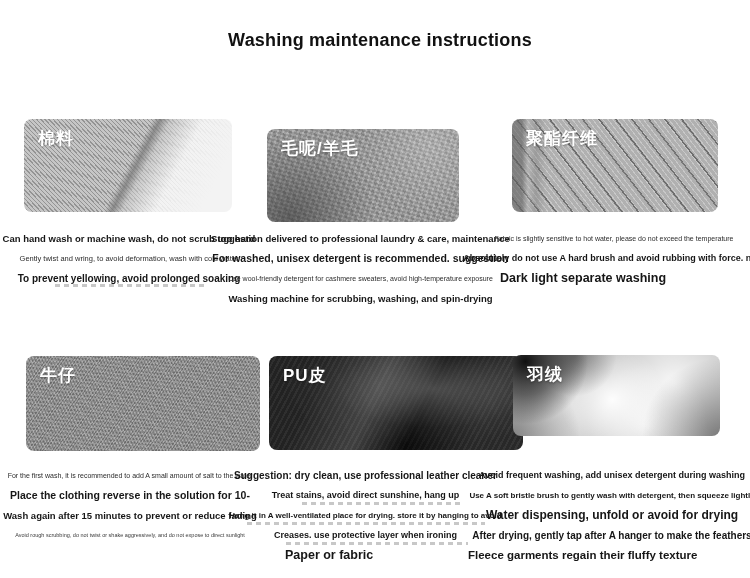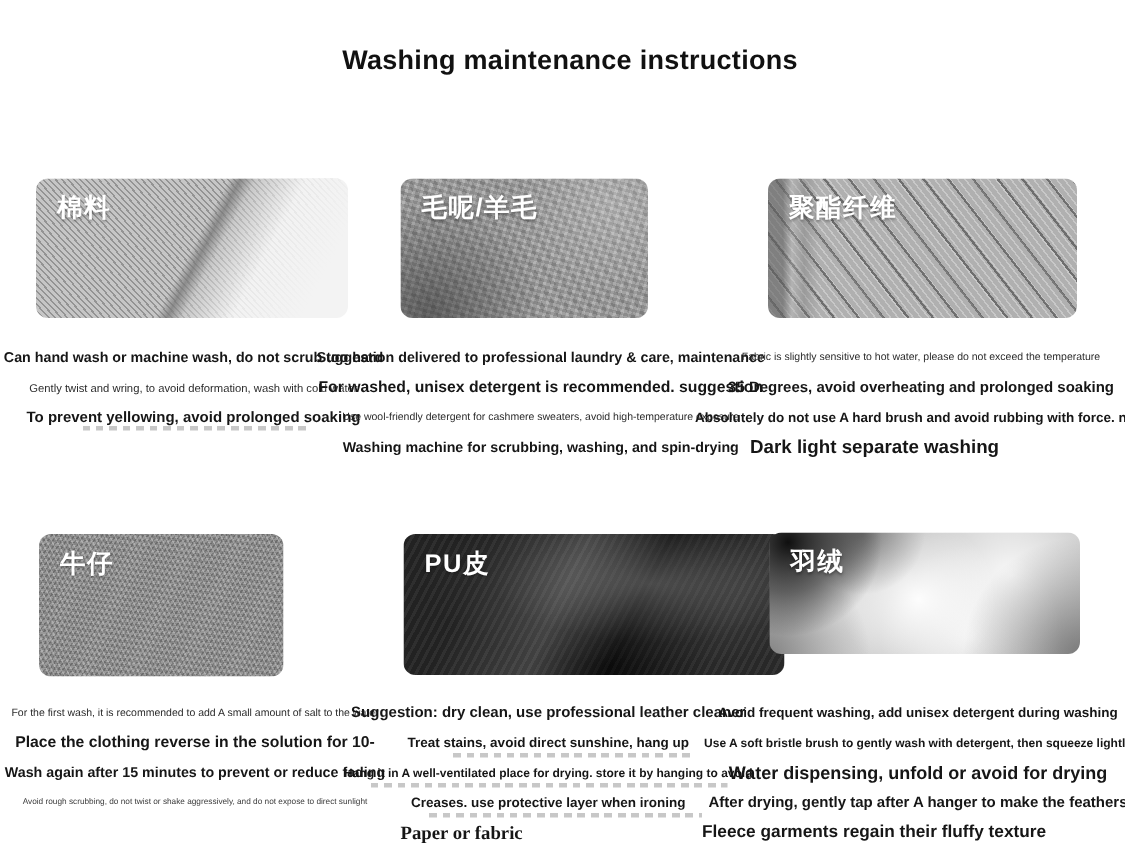--- a/index.html
+++ b/index.html
@@ -19,37 +19,37 @@
     position:absolute;left:14px;top:8px;color:#fff;font-weight:700;
     font-size:17px;letter-spacing:1px;text-shadow:0 1px 2px rgba(0,0,0,.35);
   }
   .sw-cotton{
     left:24px;top:119px;width:208px;height:93px;background-color:#b5b5b5;
     background-image:
       linear-gradient(118deg, rgba(255,255,255,0) 50%, rgba(120,120,120,.75) 53%, rgba(205,205,205,.45) 57%, rgba(255,255,255,.78) 70%, #f3f3f3 88%),
       repeating-linear-gradient(47deg, rgba(70,70,70,.30) 0 1px, rgba(225,225,225,.38) 1px 3px);
   }
   .sw-wool{
-    left:267px;top:119px;width:165px;height:93px;background-color:#a0a0a0;
+    left:267px;top:129px;width:192px;height:93px;background-color:#a0a0a0;
     background-image:
       radial-gradient(circle at 12% 96%, rgba(55,55,55,.6), transparent 45%),
       radial-gradient(circle at 85% 18%, rgba(255,255,255,.22), transparent 40%),
       repeating-linear-gradient(15deg, rgba(0,0,0,.13) 0 2px, transparent 2px 4px),
       repeating-linear-gradient(105deg, rgba(255,255,255,.20) 0 2px, transparent 2px 5px),
       repeating-linear-gradient(60deg, rgba(0,0,0,.10) 0 3px, transparent 3px 7px);
   }
   .sw-poly{
     left:512px;top:119px;width:206px;height:93px;background-color:#b0b0b0;
     background-image:
       linear-gradient(90deg, rgba(95,95,95,.6) 0px, rgba(95,95,95,.6) 10px, rgba(185,185,185,.35) 16px, rgba(120,120,120,.4) 24px, rgba(120,120,120,0) 34px),
       repeating-linear-gradient(52deg, transparent 0 8px, rgba(45,45,45,.5) 8px 9.5px, transparent 9.5px 13px),
       repeating-linear-gradient(52deg, rgba(255,255,255,.30) 0 1px, transparent 1px 4px);
   }
   .sw-denim{
-    left:26px;top:356px;width:163px;height:95px;background-color:#909090;
+    left:26px;top:356px;width:234px;height:95px;background-color:#909090;
     background-image:
       repeating-linear-gradient(63deg, rgba(255,255,255,.22) 0 1px, transparent 1px 3px),
       repeating-linear-gradient(-55deg, rgba(0,0,0,.18) 0 1px, transparent 1px 2.5px),
       repeating-linear-gradient(8deg, rgba(255,255,255,.08) 0 2px, rgba(0,0,0,.08) 2px 4px);
   }
   .sw-pu{
     left:269px;top:356px;width:206px;height:94px;background-color:#161616;
     background-image:
       radial-gradient(ellipse at 65% 35%, rgba(175,175,175,.38), rgba(90,90,90,.15) 45%, transparent 65%),
       linear-gradient(115deg, rgba(255,255,255,.05) 20%, rgba(255,255,255,.18) 42%, rgba(0,0,0,.5) 60%, rgba(255,255,255,.08) 82%),
@@ -85,21 +85,21 @@
   .fz105{font-size:10.5px;font-weight:700;}
   .fz115{font-size:11.5px;font-weight:700;}
   .fz12{font-size:12px; font-weight:700;}
   .fz125{font-size:12.5px;font-weight:700;}
   .col-cotton{left:18px; top:228px;width:222px;}
   .col-wool  {left:243px;top:228px;width:235px;}
   .col-poly  {left:500px;top:228px;width:228px;}
   .col-denim {left:18px; top:465px;width:224px;}
   .col-pu    {left:243px;top:465px;width:245px;}
   .col-down  {left:488px;top:465px;width:248px;}
-  .pu-l5{margin-left:24px;font-family:Liberation Serif, serif;}
+  .pu-l5{margin-left:42px;}
   .down-l5{margin-left:-20px;}
   
   .ghost{
     position:absolute;height:3px;opacity:.55;
     background:repeating-linear-gradient(90deg,#9a9a9a 0 5px, transparent 5px 9px);
   }
 </style>
 </head>
 <body>
 
@@ -124,21 +124,20 @@
 
 <div class="col col-wool">
   <div class="line fz95">Suggestion delivered to professional laundry &amp; care, maintenance</div>
   <div class="line fz105">For washed, unisex detergent is recommended. suggestion</div>
   <div class="line fz7">Use wool-friendly detergent for cashmere sweaters, avoid high-temperature exposure</div>
   <div class="line fz95">Washing machine for scrubbing, washing, and spin-drying</div>
 </div>
 
 <div class="col col-poly">
   <div class="line fz7">Fabric is slightly sensitive to hot water, please do not exceed the temperature</div>
-  <div class="line fz10">35 Degrees, avoid overheating and prolonged soaking</div>
   <div class="line fz9">Absolutely do not use A hard brush and avoid rubbing with force. note</div>
   <div class="line fz125 align-left">Dark light separate washing</div>
 </div>
 
 <div class="swatch sw-denim">
   <span class="sw-label">牛仔</span>
 </div>
 <div class="swatch sw-pu">
   <span class="sw-label">PU皮</span>
 </div>

